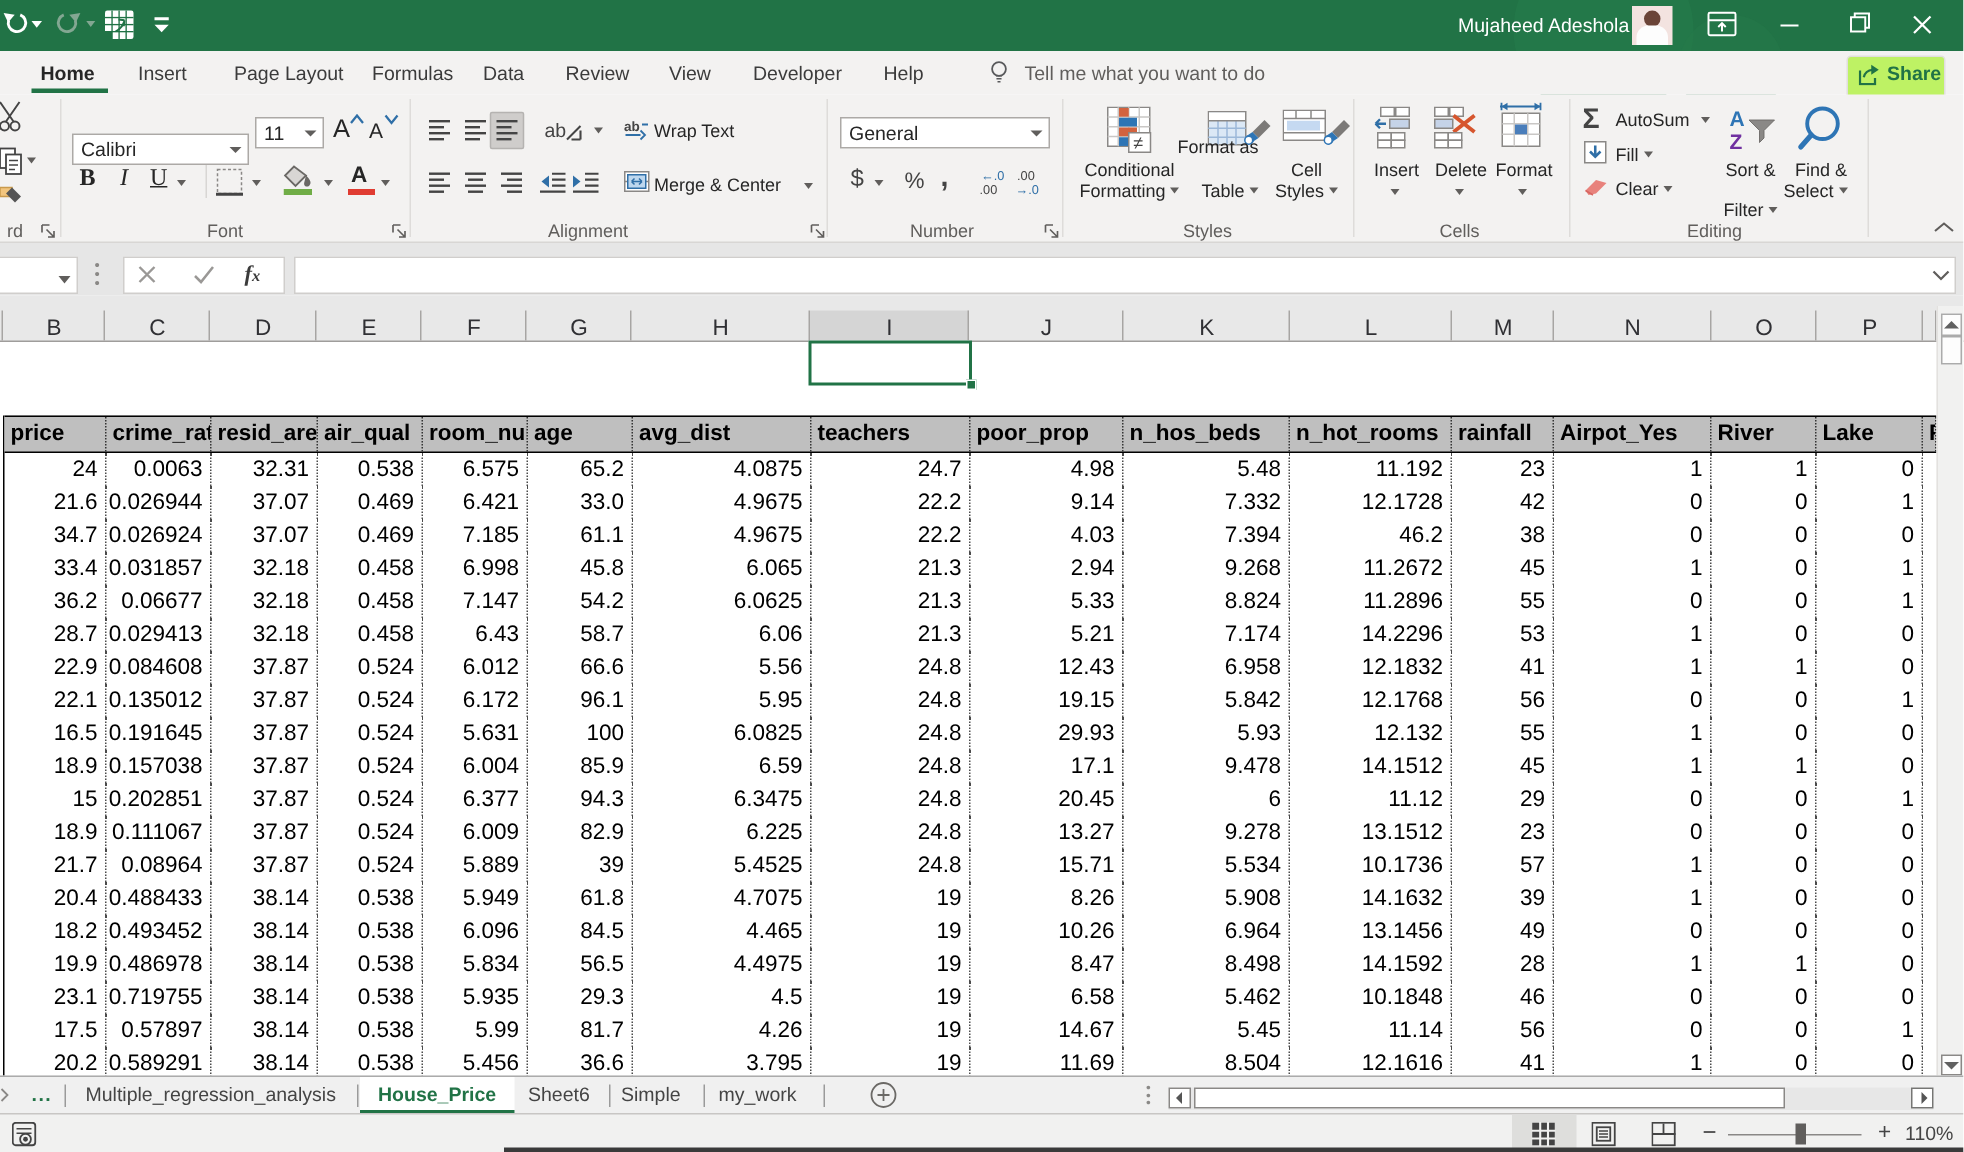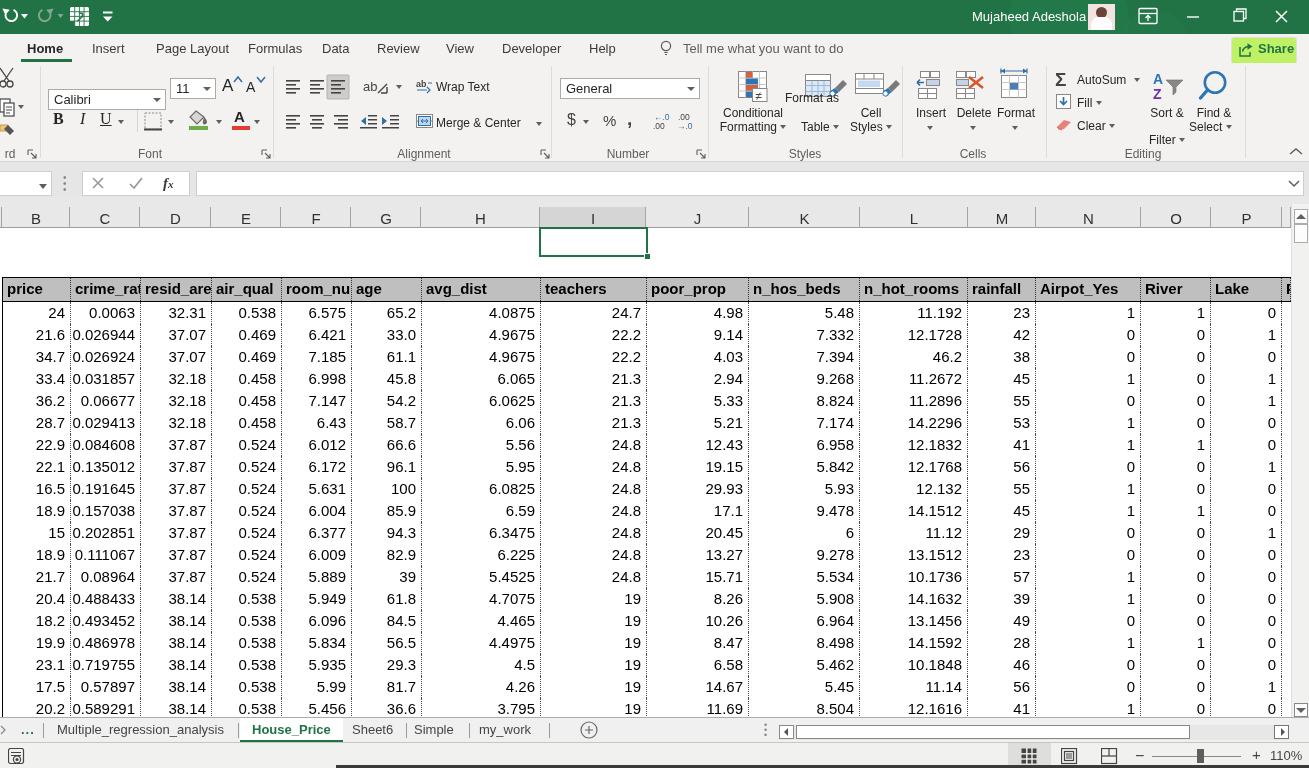--- a/index.html
+++ b/index.html
@@ -135,21 +135,21 @@
   <div id="ribbon">
     <div class="sep" style="left:40px"></div>
     <div class="sep" style="left:273px"></div>
     <div class="sep" style="left:551px"></div>
     <div class="sep" style="left:708px"></div>
     <div class="sep" style="left:902px"></div>
     <div class="sep" style="left:1046px"></div>
     <div class="sep" style="left:1245px"></div>
     <div class="glabel" style="left:0;width:20px">rd</div>
     <div class="glabel" style="left:90px;width:120px">Font</div>
-    <div class="glabel" style="left:364px;width:120px">Alignment</div>
+    <div class="glabel" style="left:332px;width:120px">Alignment</div>
     <div class="glabel" style="left:568px;width:120px">Number</div>
     <div class="glabel" style="left:745px;width:120px">Styles</div>
     <div class="glabel" style="left:913px;width:120px">Cells</div>
     <div class="glabel" style="left:1083px;width:120px">Editing</div>
 <svg width="40" height="99" style="position:absolute;left:0;top:0">
 <g stroke="#444" stroke-width="1.3" fill="none">
 <circle cx="3" cy="21" r="3"></circle>
           <circle cx="10" cy="21" r="3"></circle>
 <path d="M 0 5 l 9 13 M 13 5 l -9 13"></path>
 </g>

